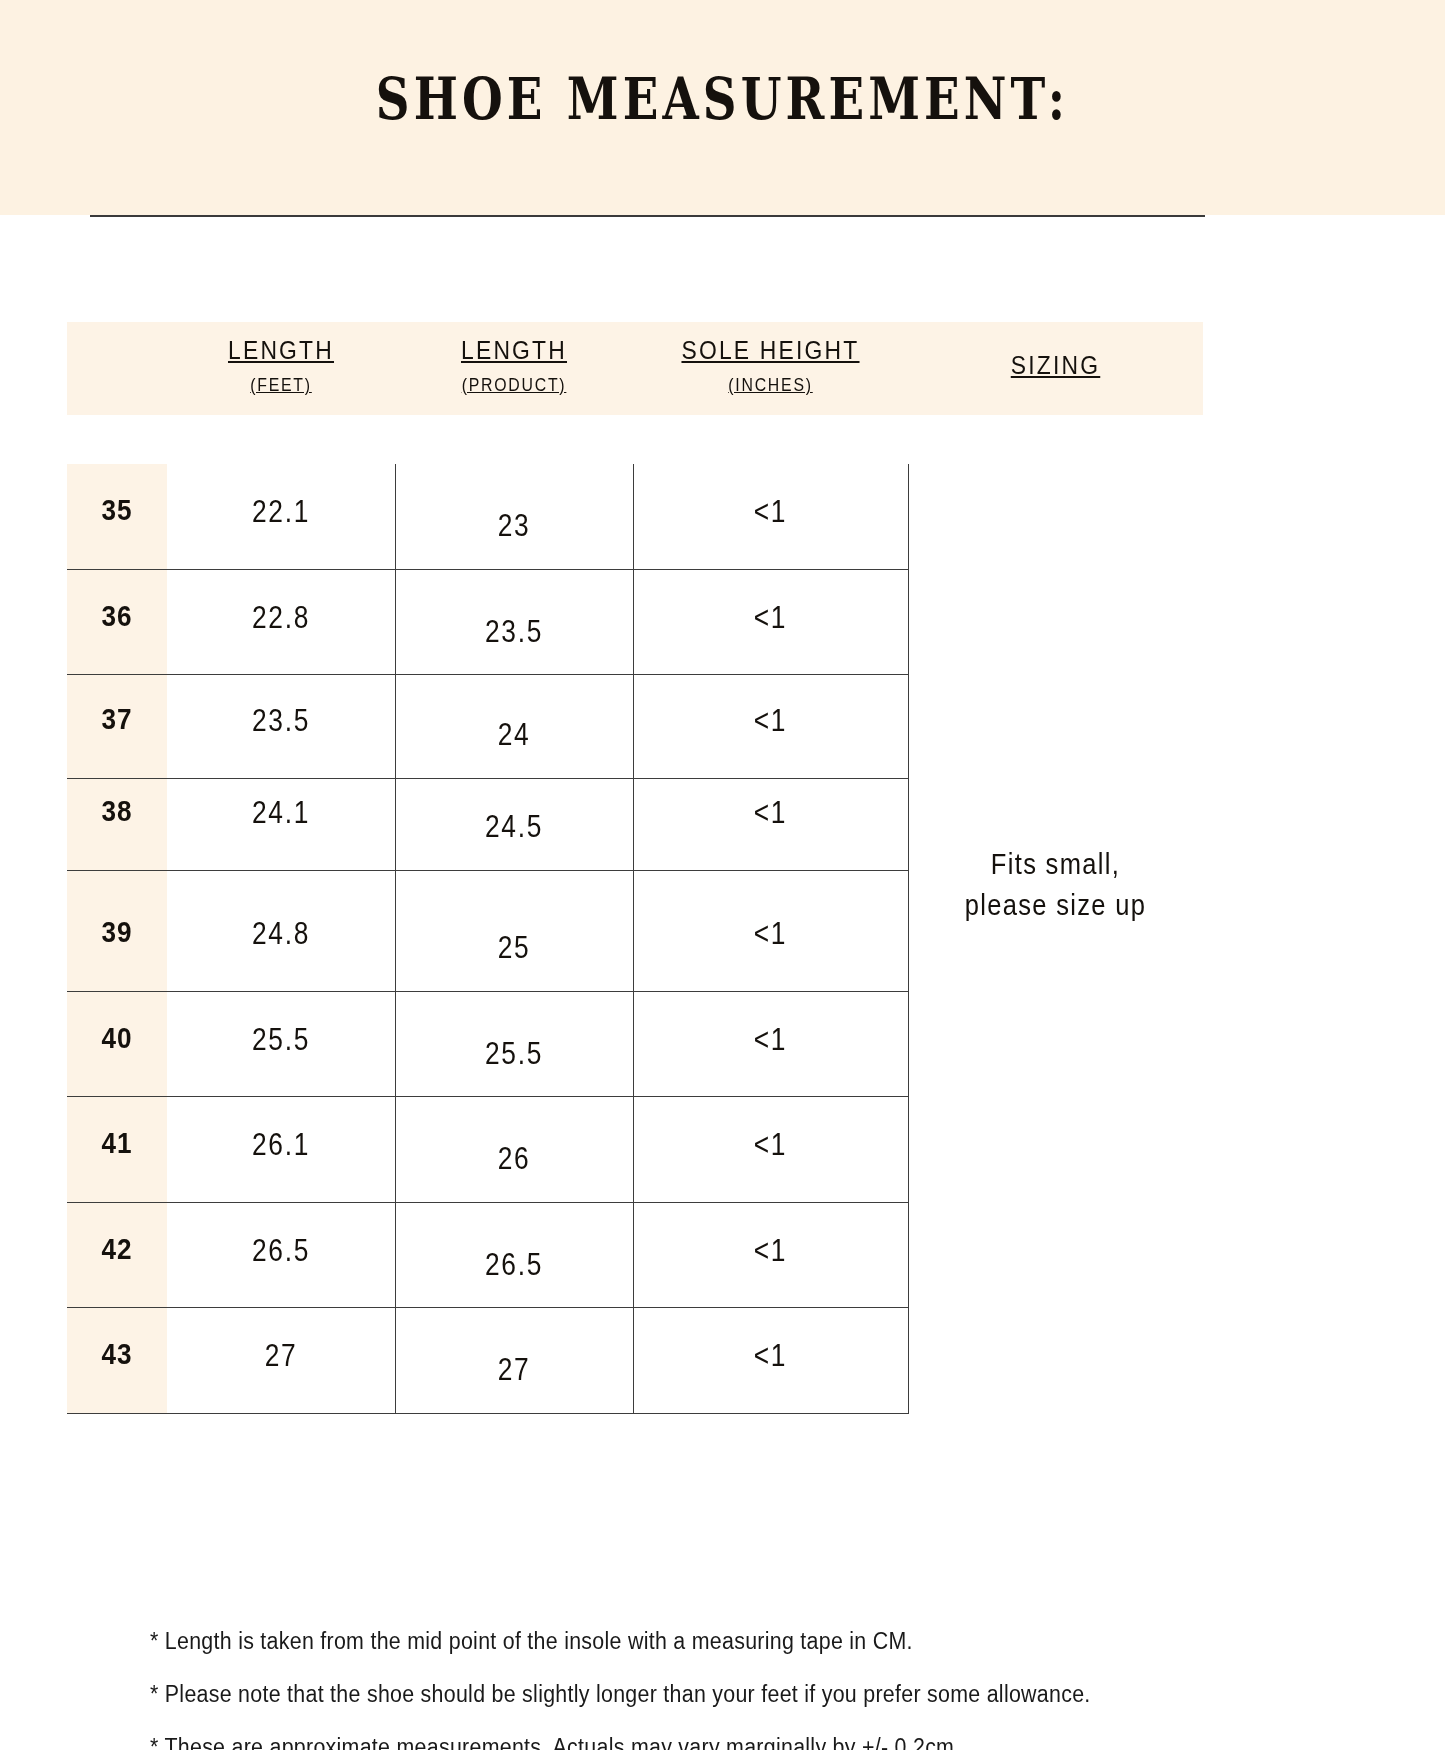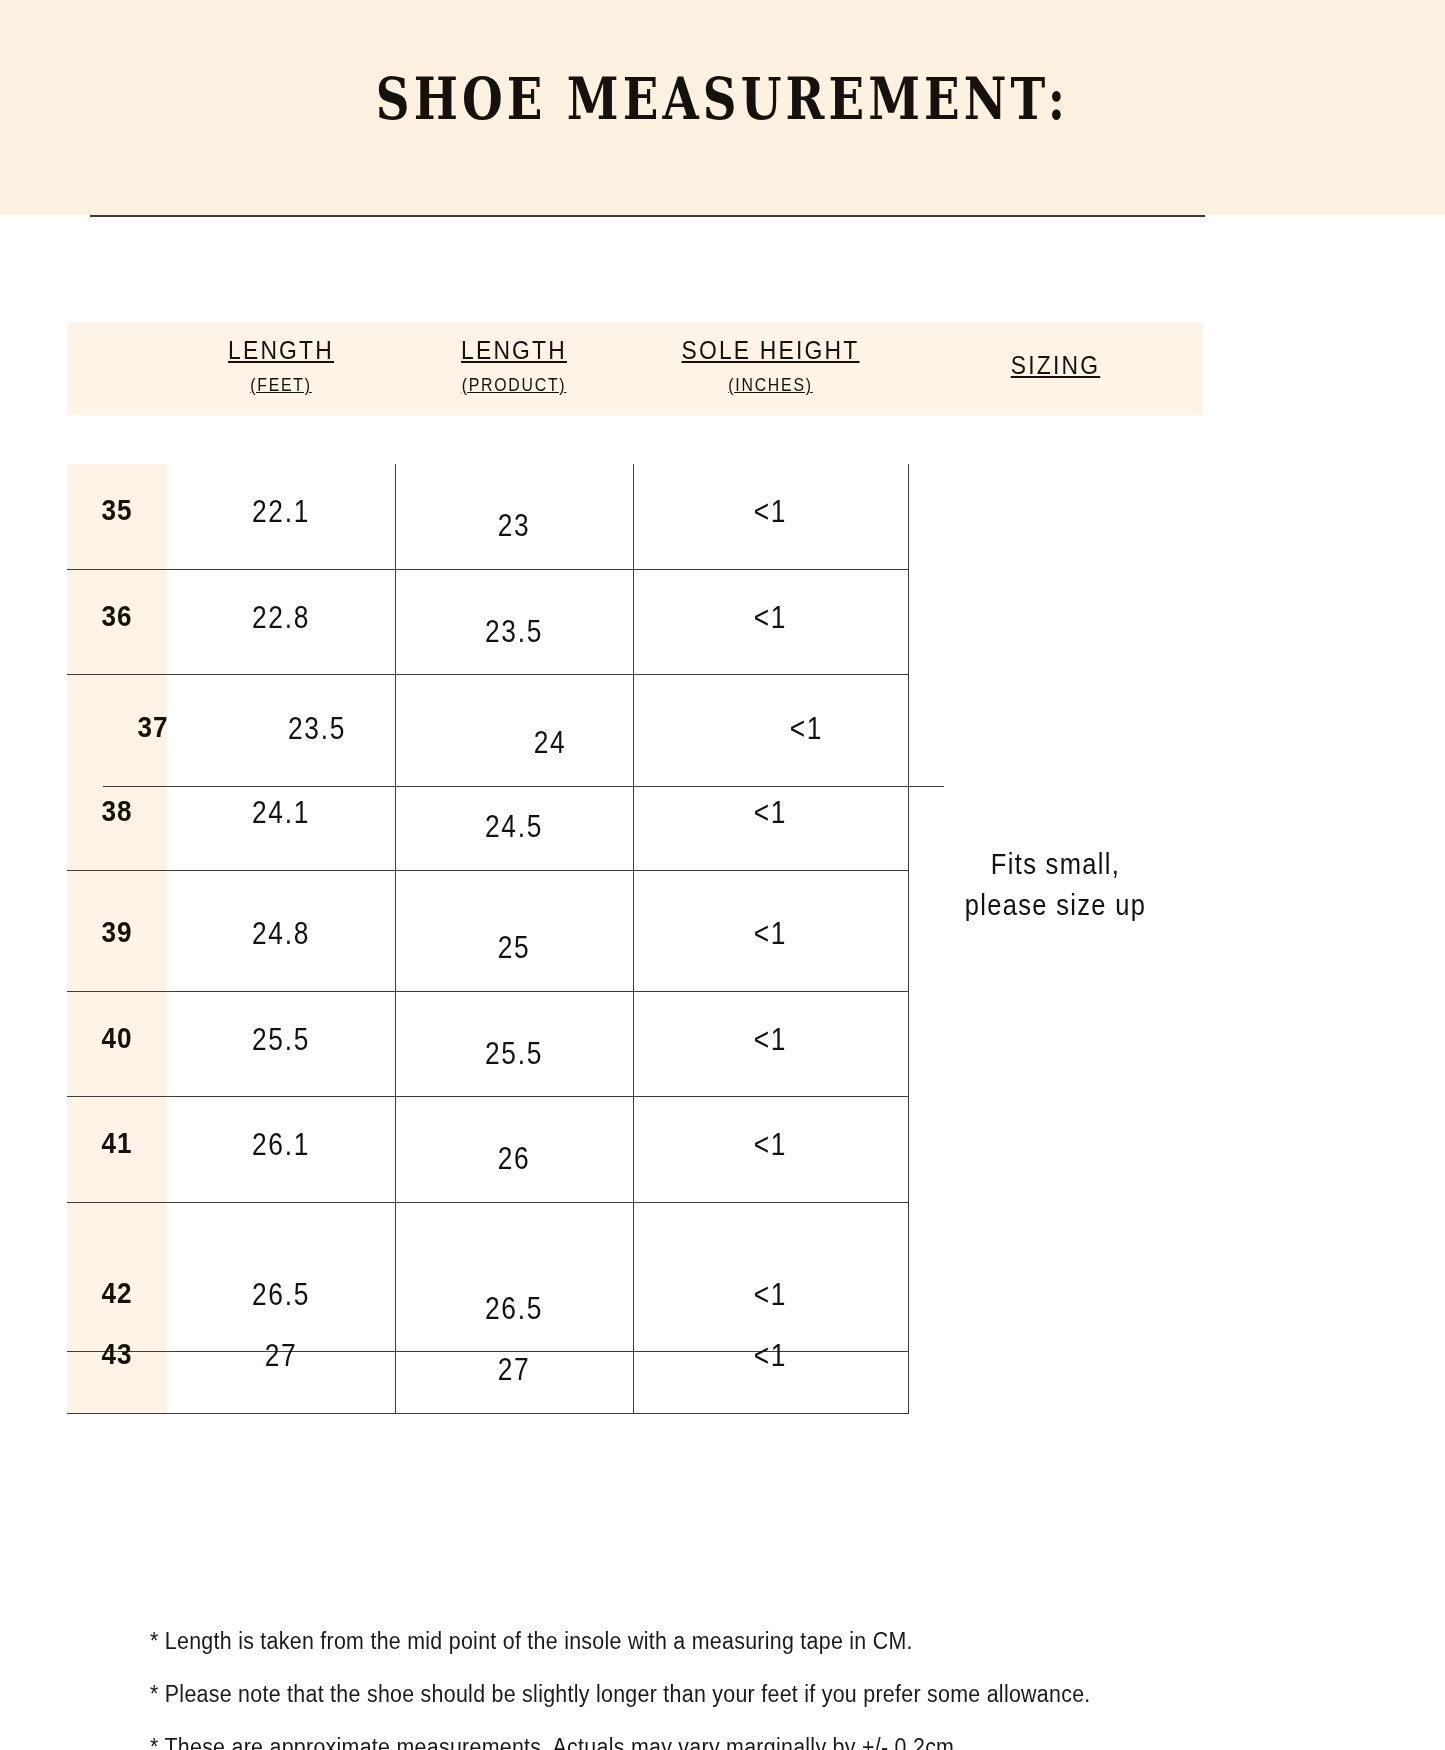--- a/index.html
+++ b/index.html
@@ -194,21 +194,21 @@
         <div class="cell cell-feet">22.1</div>
         <div class="cell cell-prod">23</div>
         <div class="cell cell-sole">&lt;1</div>
       </div>
       <div class="row" style="top: 105.5px; text-decoration: underline;">
         <div class="cell cell-size">36</div>
         <div class="cell cell-feet">22.8</div>
         <div class="cell cell-prod">23.5</div>
         <div class="cell cell-sole">&lt;1</div>
       </div>
-      <div class="row" style="top: 217px; margin-left: 36px;">
+      <div class="row" style="top: 209px;">
         <div class="cell cell-size">37</div>
         <div class="cell cell-feet">23.5</div>
         <div class="cell cell-prod">24</div>
         <div class="cell cell-sole">&lt;1</div>
       </div>
       <div class="row" style="top: 301px;">
         <div class="cell cell-size">38</div>
         <div class="cell cell-feet">24.1</div>
         <div class="cell cell-prod">24.5</div>
         <div class="cell cell-sole">&lt;1</div>
@@ -224,21 +224,21 @@
         <div class="cell cell-feet">25.5</div>
         <div class="cell cell-prod">25.5</div>
         <div class="cell cell-sole">&lt;1</div>
       </div>
       <div class="row" style="top: 633px;">
         <div class="cell cell-size">41</div>
         <div class="cell cell-feet">26.1</div>
         <div class="cell cell-prod">26</div>
         <div class="cell cell-sole">&lt;1</div>
       </div>
-      <div class="row" style="top: 738.5px; margin-top: 44px;">
+      <div class="row" style="top: 738.5px;">
         <div class="cell cell-size">42</div>
         <div class="cell cell-feet">26.5</div>
         <div class="cell cell-prod">26.5</div>
         <div class="cell cell-sole">&lt;1</div>
       </div>
       <div class="row" style="top: 844px;">
         <div class="cell cell-size">43</div>
         <div class="cell cell-feet">27</div>
         <div class="cell cell-prod">27</div>
         <div class="cell cell-sole">&lt;1</div>

